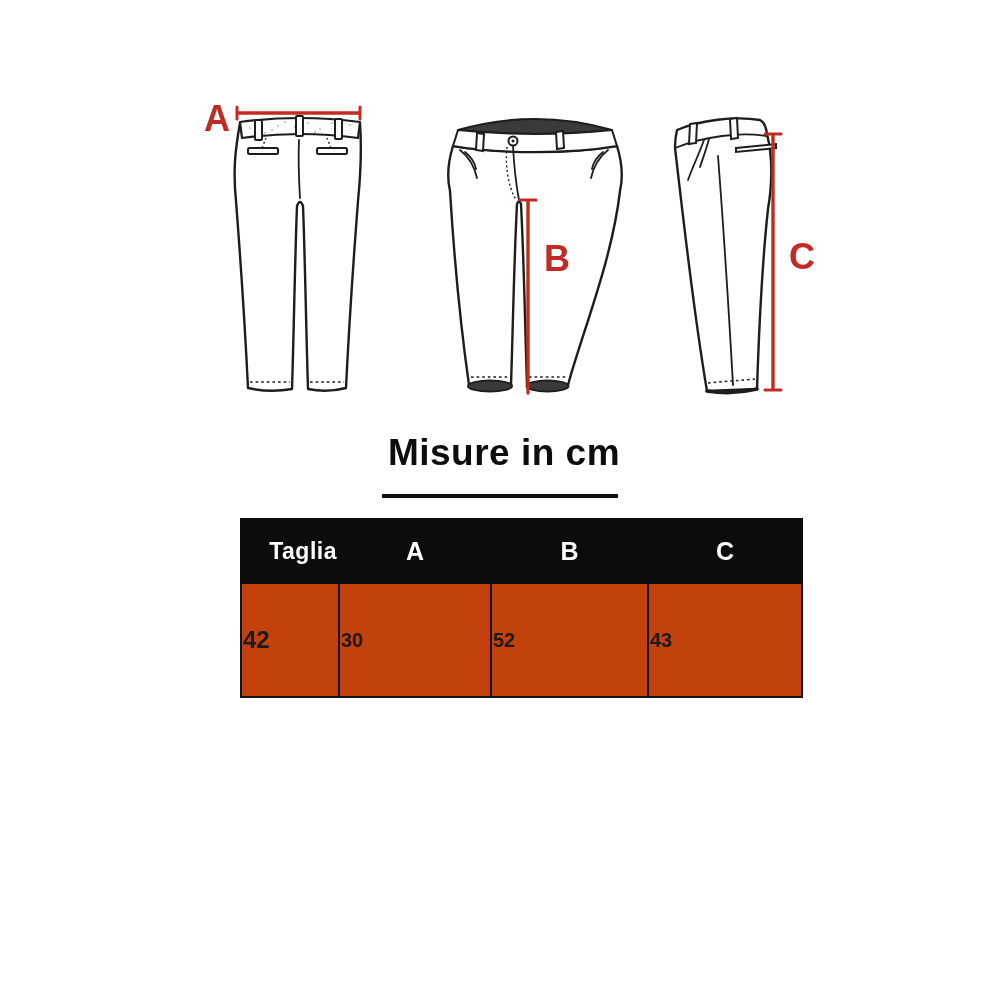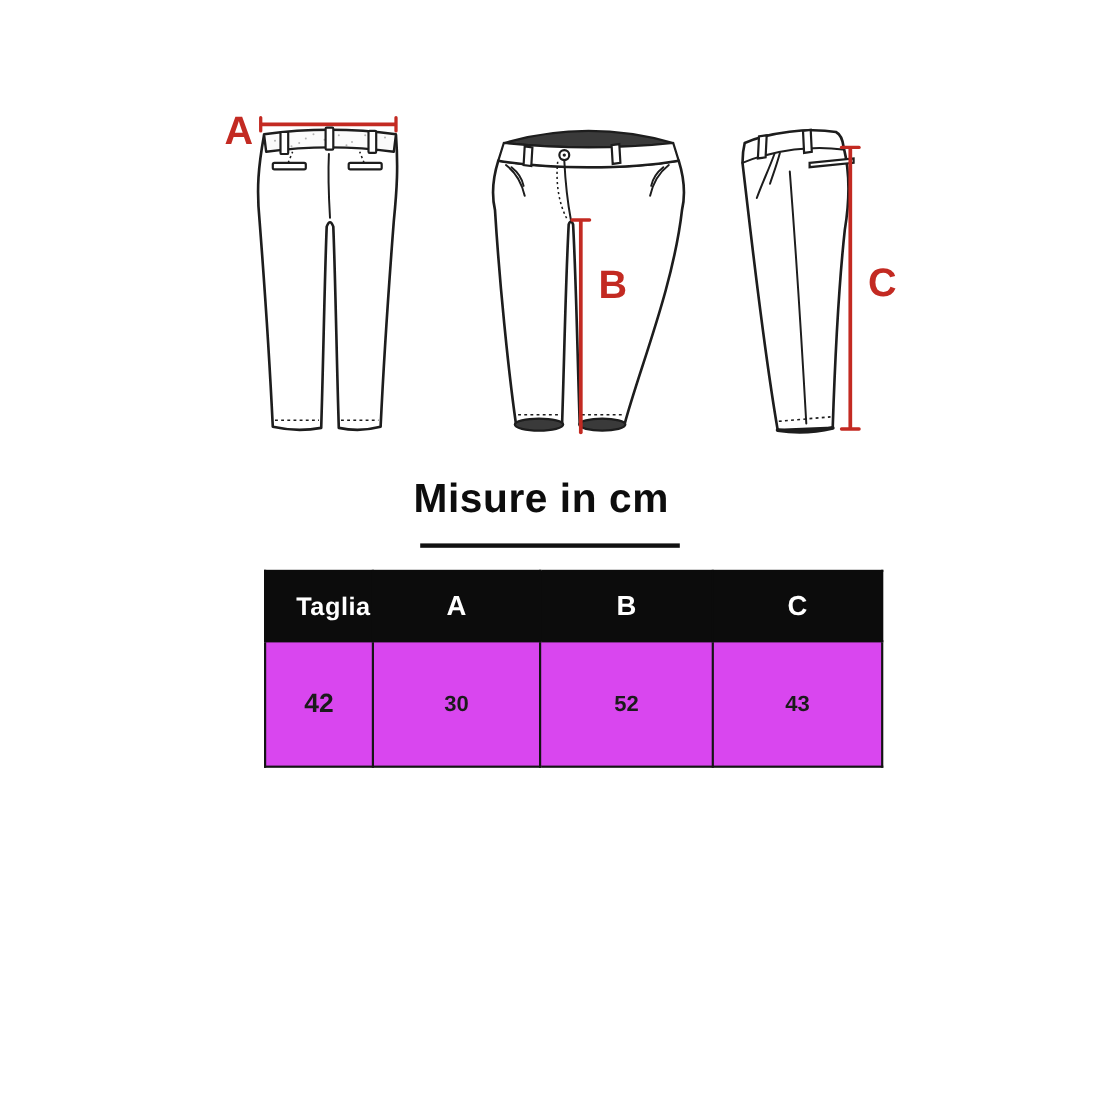--- a/index.html
+++ b/index.html
@@ -18,40 +18,40 @@
   .dotted{fill:none;stroke:var(--ink,#1d1d1d);stroke-width:1.4;stroke-dasharray:2,2.6;}
   .dashed{fill:none;stroke:var(--ink,#1d1d1d);stroke-width:1.5;stroke-dasharray:2.6,3;}
   .stipple{fill:#8d8d8d;opacity:.65;}
   .rln{fill:none;stroke:var(--accent,#c32a22);stroke-width:3.4;stroke-linecap:round;}
   .rtick{fill:none;stroke:var(--accent,#c32a22);stroke-width:3;stroke-linecap:round;}
   .meas-label{
     position:absolute;width:38px;text-align:center;
     color:var(--accent,#c32a22);font-size:36px;font-weight:800;line-height:42px;
   }
   .page-title{
-    position:absolute;left:0;top:432px;width:984px;text-align:center;
+    position:absolute;left:12px;top:432px;width:984px;text-align:center;
     font-size:37px;font-weight:800;letter-spacing:.5px;color:#0d0d0d;
   }
   .title-divider{position:absolute;left:382px;top:494px;width:236px;height:4px;background:#111;}
   table.size-table{
     position:absolute;left:240px;top:518px;width:561px;height:180px;
     border-collapse:collapse;table-layout:fixed;
   }
   table.size-table col.c0{width:98px;}
   table.size-table col.c1{width:152px;}
   table.size-table col.c2{width:157px;}
   table.size-table col.c3{width:154px;}
   table.size-table th{
     background:var(--header-bg,#0c0c0c);color:var(--header-fg,#fff);
     height:60px;font-size:25px;font-weight:700;text-align:center;border:2px solid var(--header-bg,#0c0c0c);
   }
   table.size-table th.taglia{text-align:right;padding-left:17px;font-size:23px;letter-spacing:.5px;}
   table.size-table td{
-    background:#d946ef;border:2px solid #141414;height:58px;
-    text-align:center;vertical-align:middle;font-weight:700;font-size:20px;color:#1b1b1b;
+    background:#c2410c;border:2px solid #141414;height:58px;
+    text-align:left;vertical-align:middle;font-weight:700;font-size:20px;color:#1b1b1b;
   }
   table.size-table td.size-cell{font-size:24px;}
 </style>
 </head>
 <body>
 
 <div id="stage">
 
   <svg class="fig" style="left:190px;top:96px" width="180" height="310" viewBox="0 0 180 310">
 

